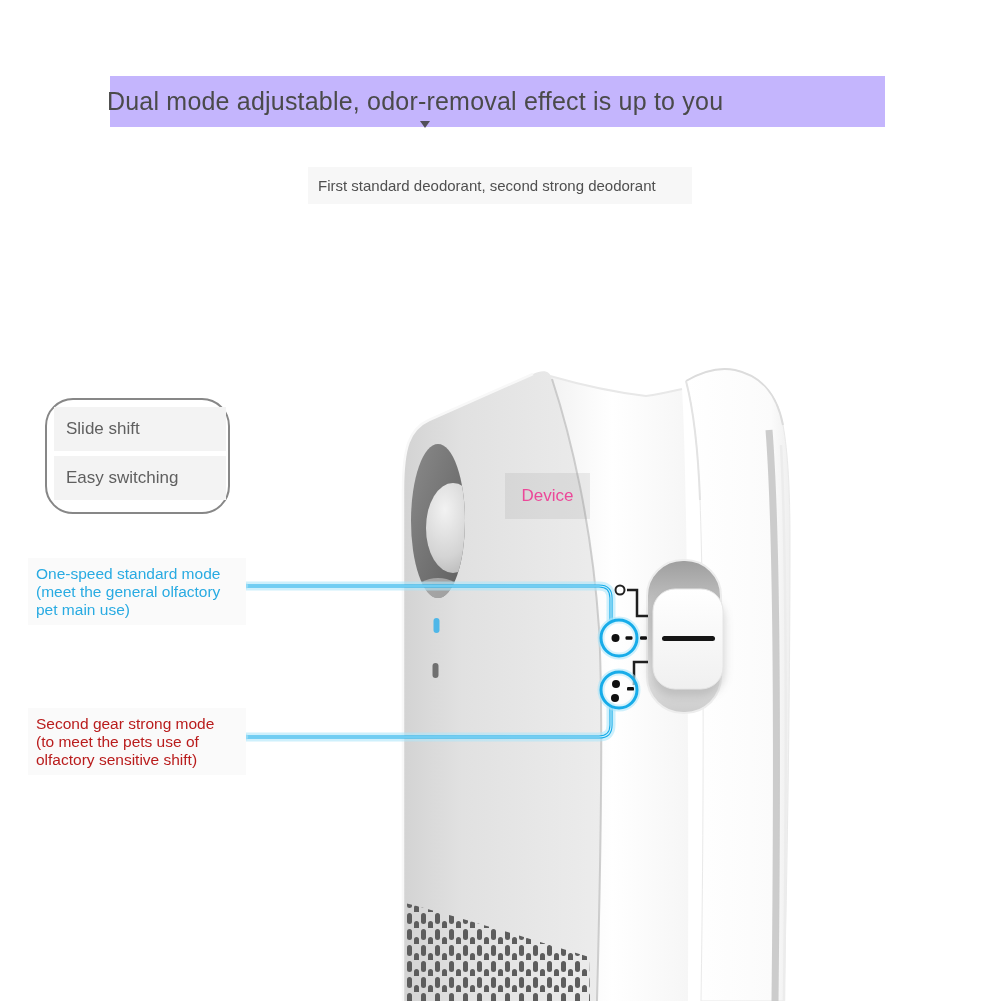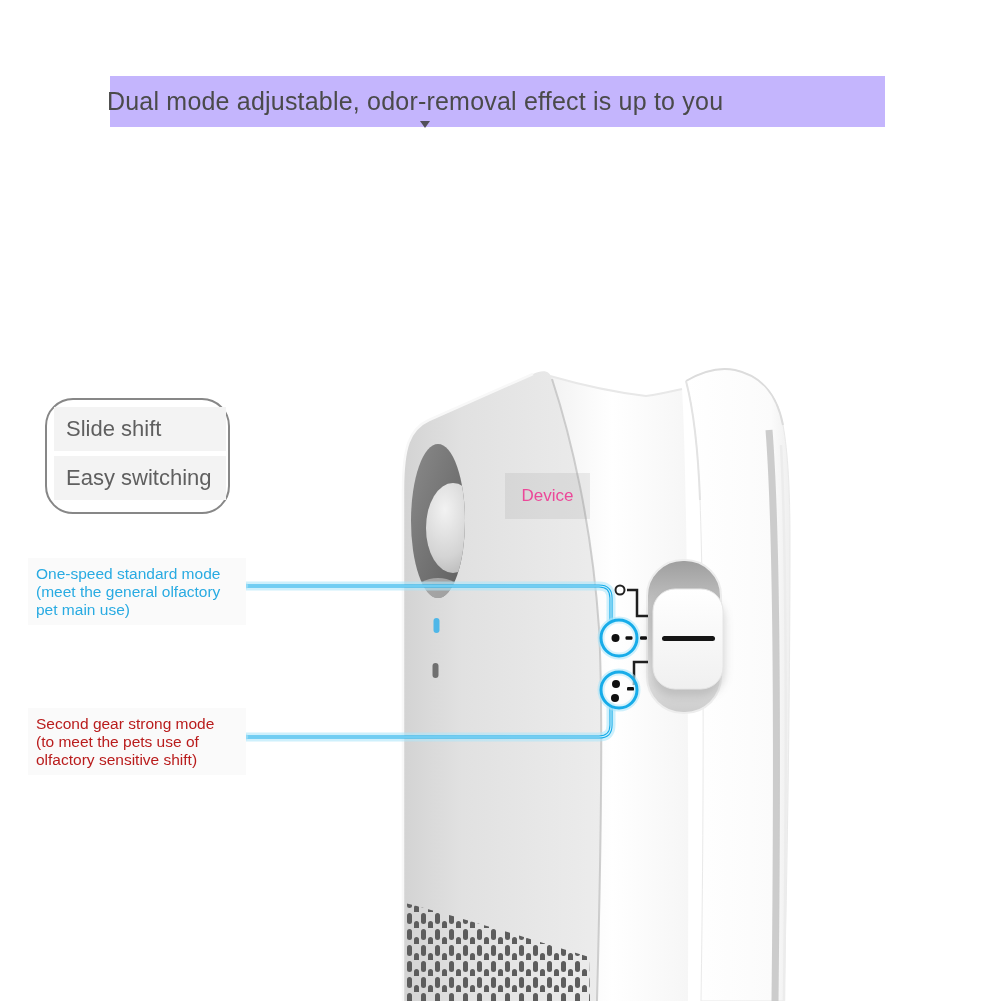--- a/index.html
+++ b/index.html
@@ -26,21 +26,21 @@
     color:#4f4f4f;font-size:15px;
   }
   
   .bubble{
     left:45px;top:398px;width:185px;height:116px;background:#ffffff;
     border:2px solid #878787;border-radius:28px;box-sizing:border-box;
     padding:7px 2px 7px 7px;
   }
   .bubble-row{
     background:#f3f3f3;height:44px;display:flex;align-items:center;
-    padding-left:12px;color:#5f5f5f;font-size:22px;
+    padding-left:12px;color:#5f5f5f;font-size:17px;
   }
   .bubble-row + .bubble-row{margin-top:5px;}
   
   .callout{
     width:218px;box-sizing:border-box;padding:7px 4px 6px 8px;
     background:#fafafa;font-size:15.5px;line-height:18px;
   }
   .callout-standard{left:28px;top:558px;color:#29ABE2;}
   .callout-strong{left:28px;top:708px;color:#b91c1c;}
   
@@ -194,20 +194,23 @@
       <circle cx="615" cy="698" r="4" fill="#101010"></circle>
       <rect x="627" y="687" width="7" height="3.6" rx="1.2" fill="#101010"></rect>
     </g>
   </svg>
 
   <div class="abs header-banner">
     <span>Dual mode adjustable, odor-removal effect is up to you</span>
   </div>
   <div class="abs stray-mark"></div>
 
+  <div class="abs subtitle-banner">
+    <span>First standard deodorant, second strong deodorant</span>
+  </div>
 
   <div class="abs bubble">
     <div class="bubble-row">
       <span>Slide shift</span>
     </div>
     <div class="bubble-row">
       <span>Easy switching</span>
     </div>
   </div>
 

